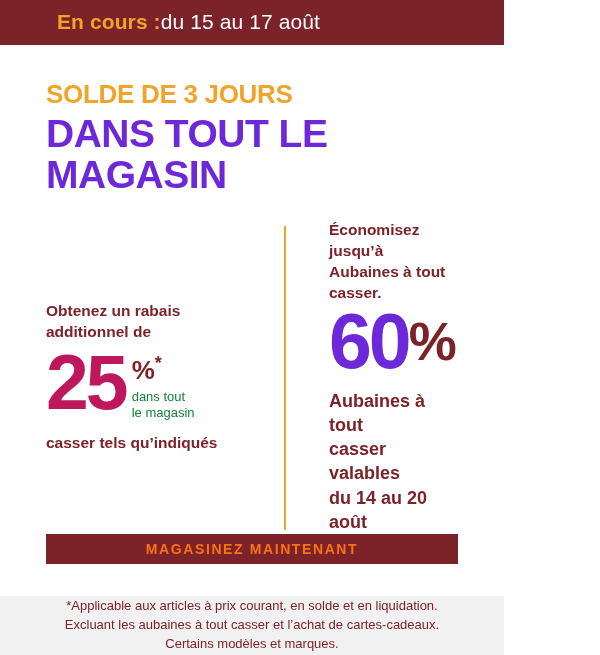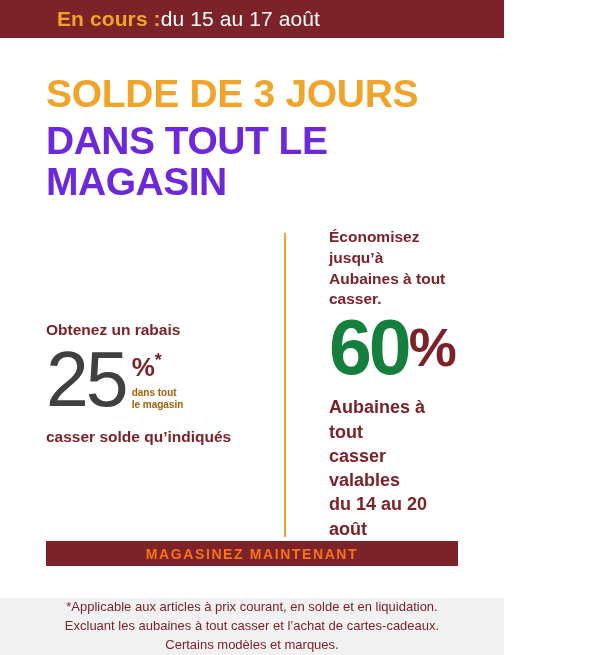--- a/index.html
+++ b/index.html
@@ -48,21 +48,21 @@
   
   .body {
     flex: 1;
     padding: 0 46px;
     box-sizing: border-box;
     position: relative;
   }
 
   .headline1 {
     margin-top: 36px;
-    font-size: 39px;
+    font-size: 26px;
     font-weight: bold;
     color: #f0a52a;
     letter-spacing: -0.3px;
     line-height: 1.05;
   }
   .headline2 {
     margin-top: 6px;
     font-size: 39px;
     font-weight: bold;
     color: #6d28d9;
@@ -102,43 +102,43 @@
     line-height: 1.35;
   }
 
   .big-row {
     display: flex;
     align-items: flex-start;
     margin-top: 4px;
   }
   .big-num {
     font-size: 77px;
-    font-weight: normal;
-    color: #404040;
+    font-weight: bold;
+    color: #be185d;
     line-height: 0.92;
     letter-spacing: -3px;
   }
   .pct-block {
     padding-left: 6px;
     padding-top: 7px;
   }
   .pct {
     font-size: 26px;
     font-weight: bold;
     color: #7c2229;
     line-height: 1;
   }
   .pct .star {
     font-size: 18px;
     vertical-align: super;
   }
   .pct-sub {
-    font-size: 10px;
-    font-weight: bold;
-    color: #a16207;
+    font-size: 13px;
+    font-weight: normal;
+    color: #15803d;
     line-height: 1.2;
     margin-top: 7px;
   }
 
   .after-note {
     margin-top: 12px;
     font-size: 15.5px;
     font-weight: bold;
     color: #7c2229;
     line-height: 1.35;
@@ -158,21 +158,21 @@
   }
 
   .big-row-right {
     display: flex;
     align-items: flex-start;
     margin-top: 2px;
   }
   .big-num-right {
     font-size: 77px;
     font-weight: bold;
-    color: #15803d;
+    color: #6d28d9;
     line-height: 0.92;
     letter-spacing: -3px;
   }
   .pct-right {
     font-size: 54px;
     font-weight: bold;
     color: #7c2229;
     line-height: 1;
     padding-top: 8px;
     letter-spacing: -2px;
@@ -235,33 +235,34 @@
   <div class="body">
 
     <div class="headline1">SOLDE DE 3 JOURS</div>
     <div class="headline2">DANS TOUT LE MAGASIN</div>
 
     <div class="offers">
 
       <div class="offer-left">
         <div class="small-bold">
           <div>Obtenez un rabais</div>
+          <div>additionnel de</div>
         </div>
         <div class="big-row">
           <div class="big-num">25</div>
           <div class="pct-block">
             <div class="pct"><span>%</span><span class="star">*</span></div>
             <div class="pct-sub">
               <div>dans tout</div>
               <div>le magasin</div>
             </div>
           </div>
         </div>
         <div class="after-note">
-          <div>casser solde qu’indiqués</div>
+          <div>casser tels qu’indiqués</div>
         </div>
       </div>
 
       <div class="divider"></div>
 
 
       <div class="offer-right">
         <div class="small-bold">
           <div>Économisez jusqu’à</div>
           <div>Aubaines à tout casser.</div>

